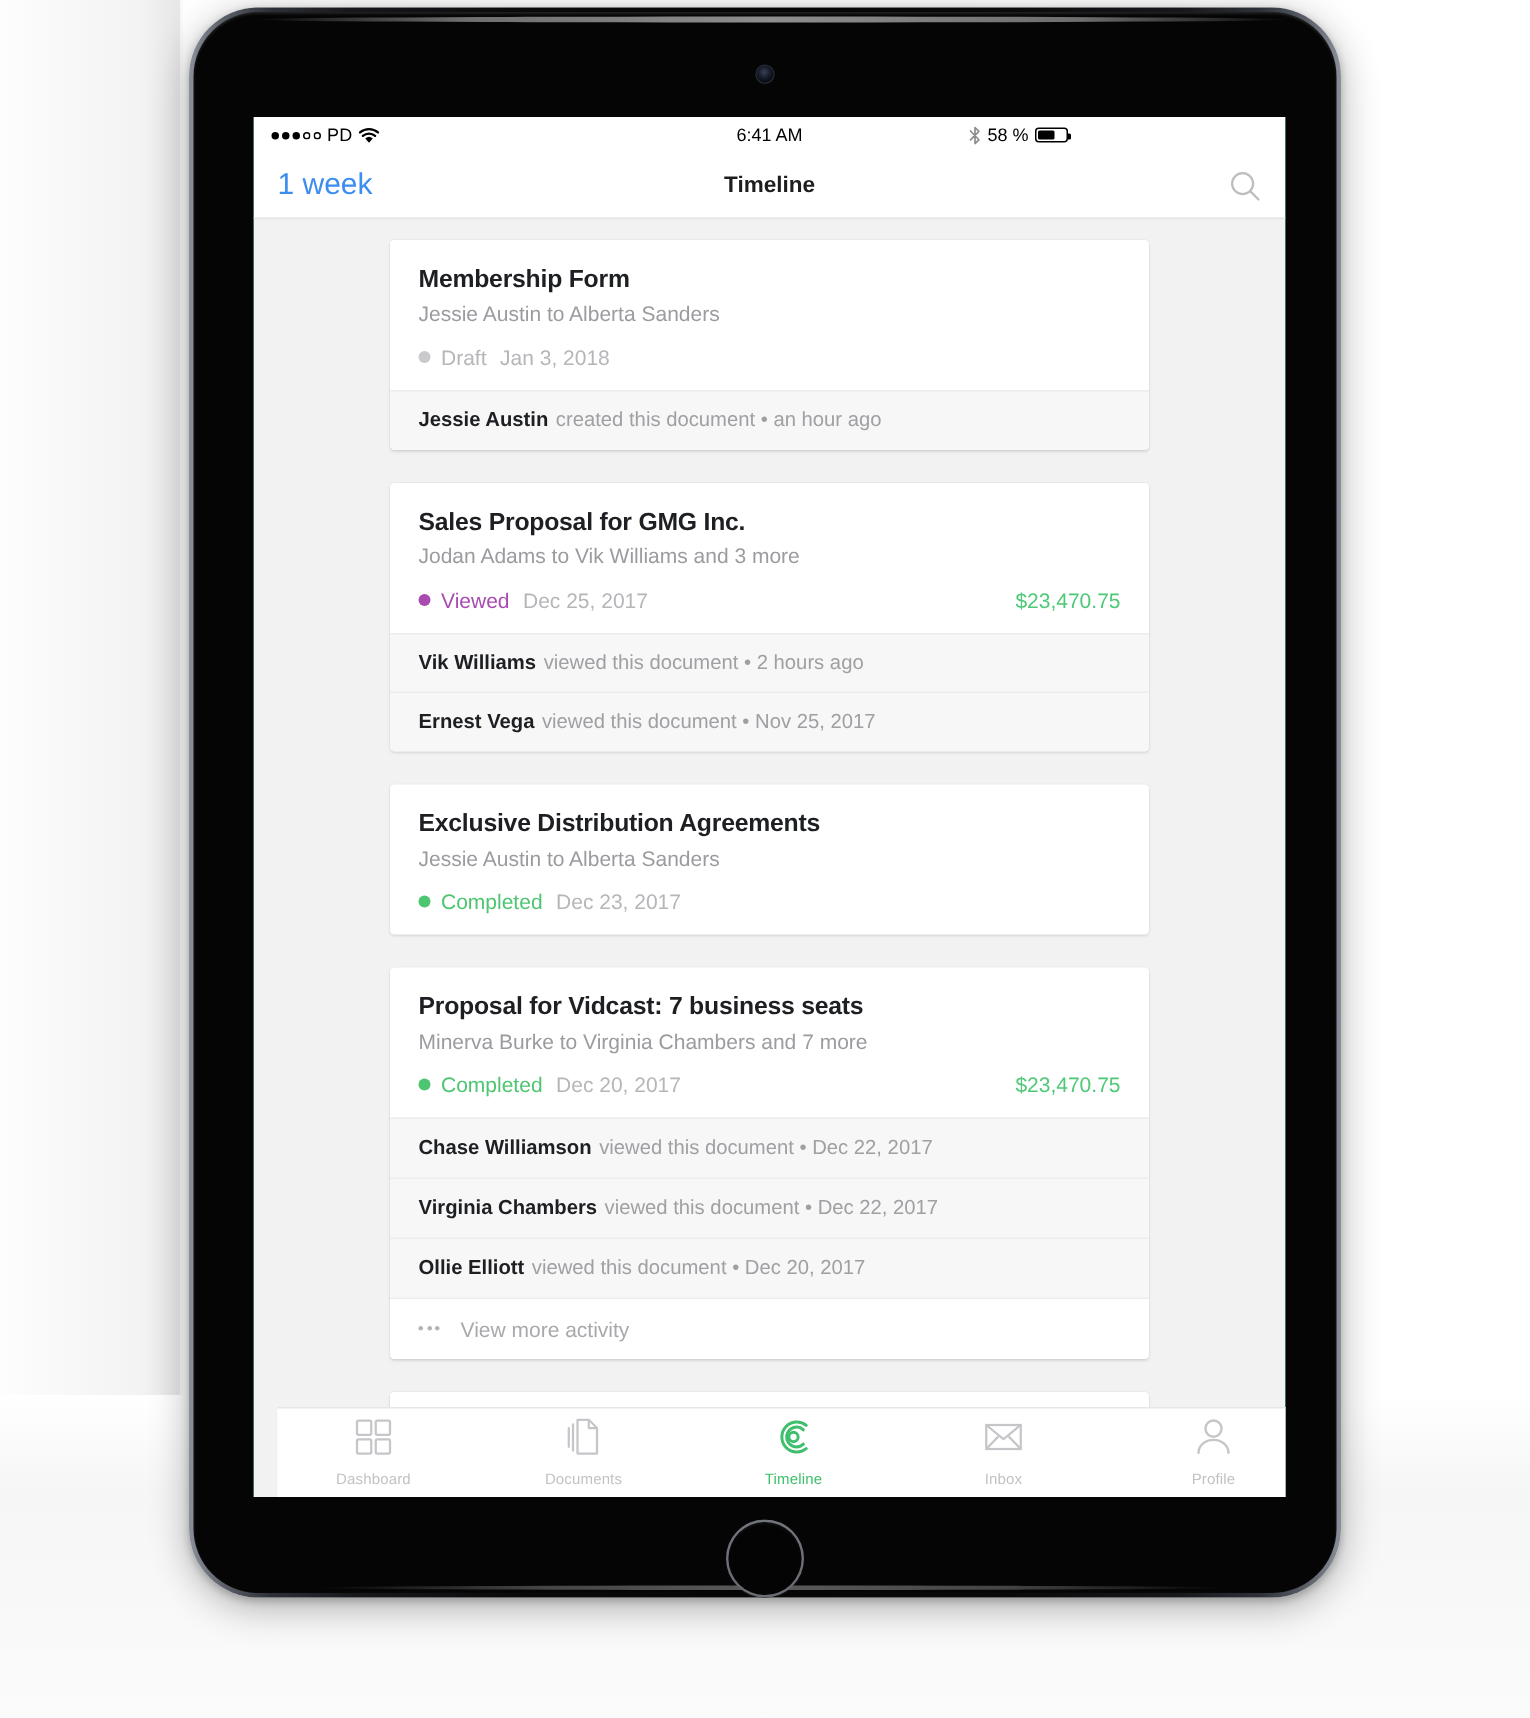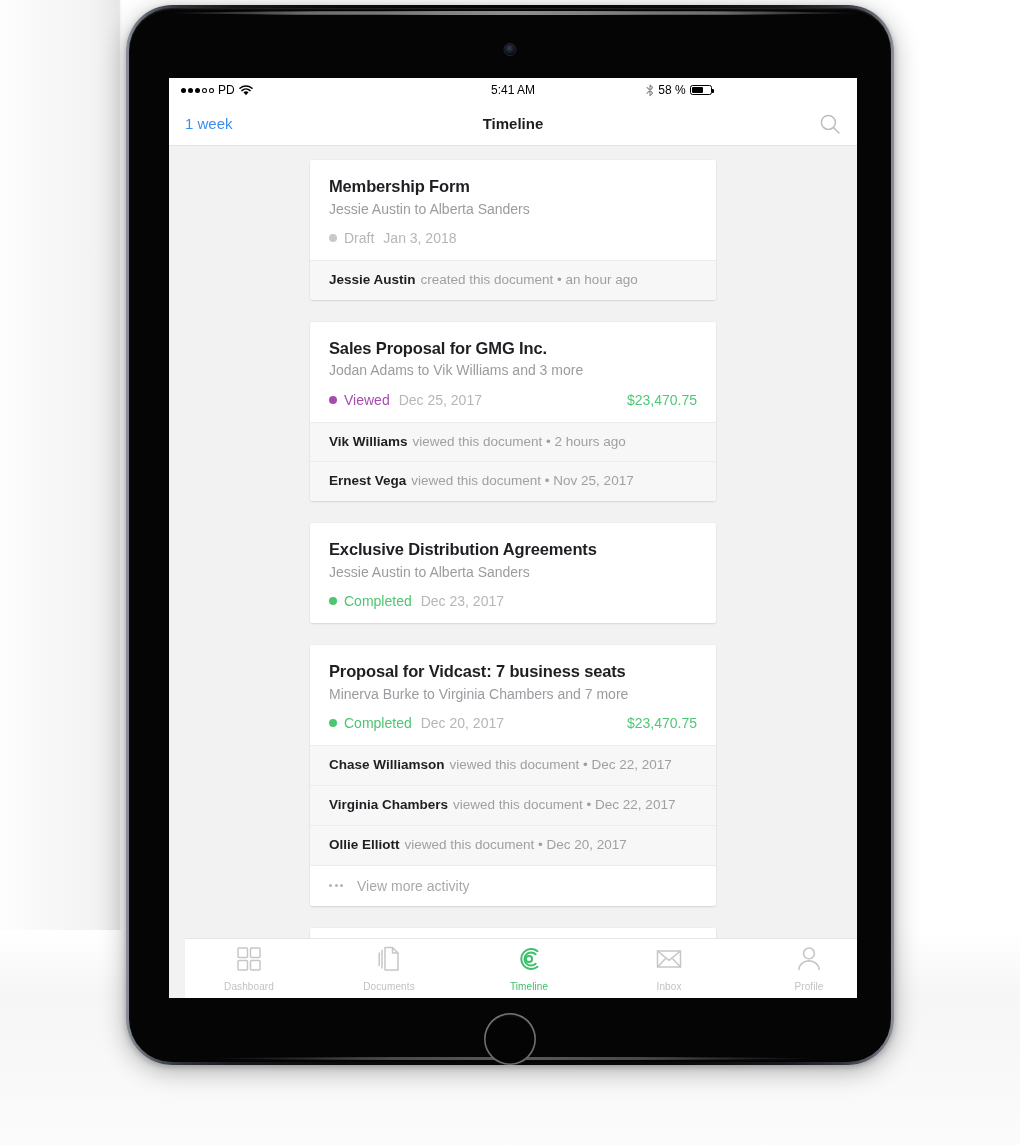--- a/index.html
+++ b/index.html
@@ -207,21 +207,21 @@
     height: 44px;
     background: #ffffff;
     display: flex;
     align-items: center;
     padding: 0 16px;
     box-sizing: border-box;
     border-bottom: 1px solid #e2e2e2;
   }
   .nav-left {
     flex: 1 1 0;
-    font-size: 15px;
+    font-size: 20px;
     color: #3b8ef0;
     cursor: pointer;
   }
   .nav-title {
     position: absolute;
     left: 0; right: 0;
     text-align: center;
     font-size: 15px;
     font-weight: bold;
     color: #1d1d1f;
@@ -239,21 +239,21 @@
   
   .timeline {
     background: #f2f2f2;
     padding: 14px 0 0 0;
     height: 852px;
     box-sizing: border-box;
     overflow: hidden;
   }
 
   .card {
-    width: 406px;
+    width: 506px;
     margin: 0 auto 22px auto;
     background: #ffffff;
     border-radius: 3px;
     box-shadow: 0 1px 2px rgba(0,0,0,0.11), 0 0 0 0.5px rgba(0,0,0,0.035);
     overflow: hidden;
   }
 
   .card-head {
     padding: 16px 19px 14px 19px;
     background: #ffffff;
@@ -413,21 +413,21 @@
                 <span class="sdot off"></span>
                 <span class="sdot off"></span>
             </div>
             <span class="carrier">PD</span>
             <svg class="wifi-icon" width="14" height="11" viewBox="0 0 14 11">
               <path d="M7 10.2 L4.5 7.3 a3.8 3.8 0 0 1 5 0 Z" fill="#000"></path>
               <path d="M2.9 5.6 a6.3 6.3 0 0 1 8.2 0" stroke="#000" stroke-width="1.5" fill="none" stroke-linecap="round"></path>
               <path d="M1 3.3 a9.2 9.2 0 0 1 12 0" stroke="#000" stroke-width="1.5" fill="none" stroke-linecap="round"></path>
             </svg>
           </div>
-          <div class="status-center">5:41 AM</div>
+          <div class="status-center">6:41 AM</div>
           <div class="status-right">
             <svg width="8" height="13" viewBox="0 0 8 13">
               <path d="M1 3.3 L6.6 9.2 L4 11.7 V1 L6.6 3.6 L1 9.3" stroke="#8b8b90" stroke-width="1.1" fill="none" stroke-linejoin="round" stroke-linecap="round"></path>
             </svg>
             <span class="battery-pct">58 %</span>
             <span class="battery">
               <span class="battery-fill" style="width:58%"></span>
             </span>
           </div>
         </div>

